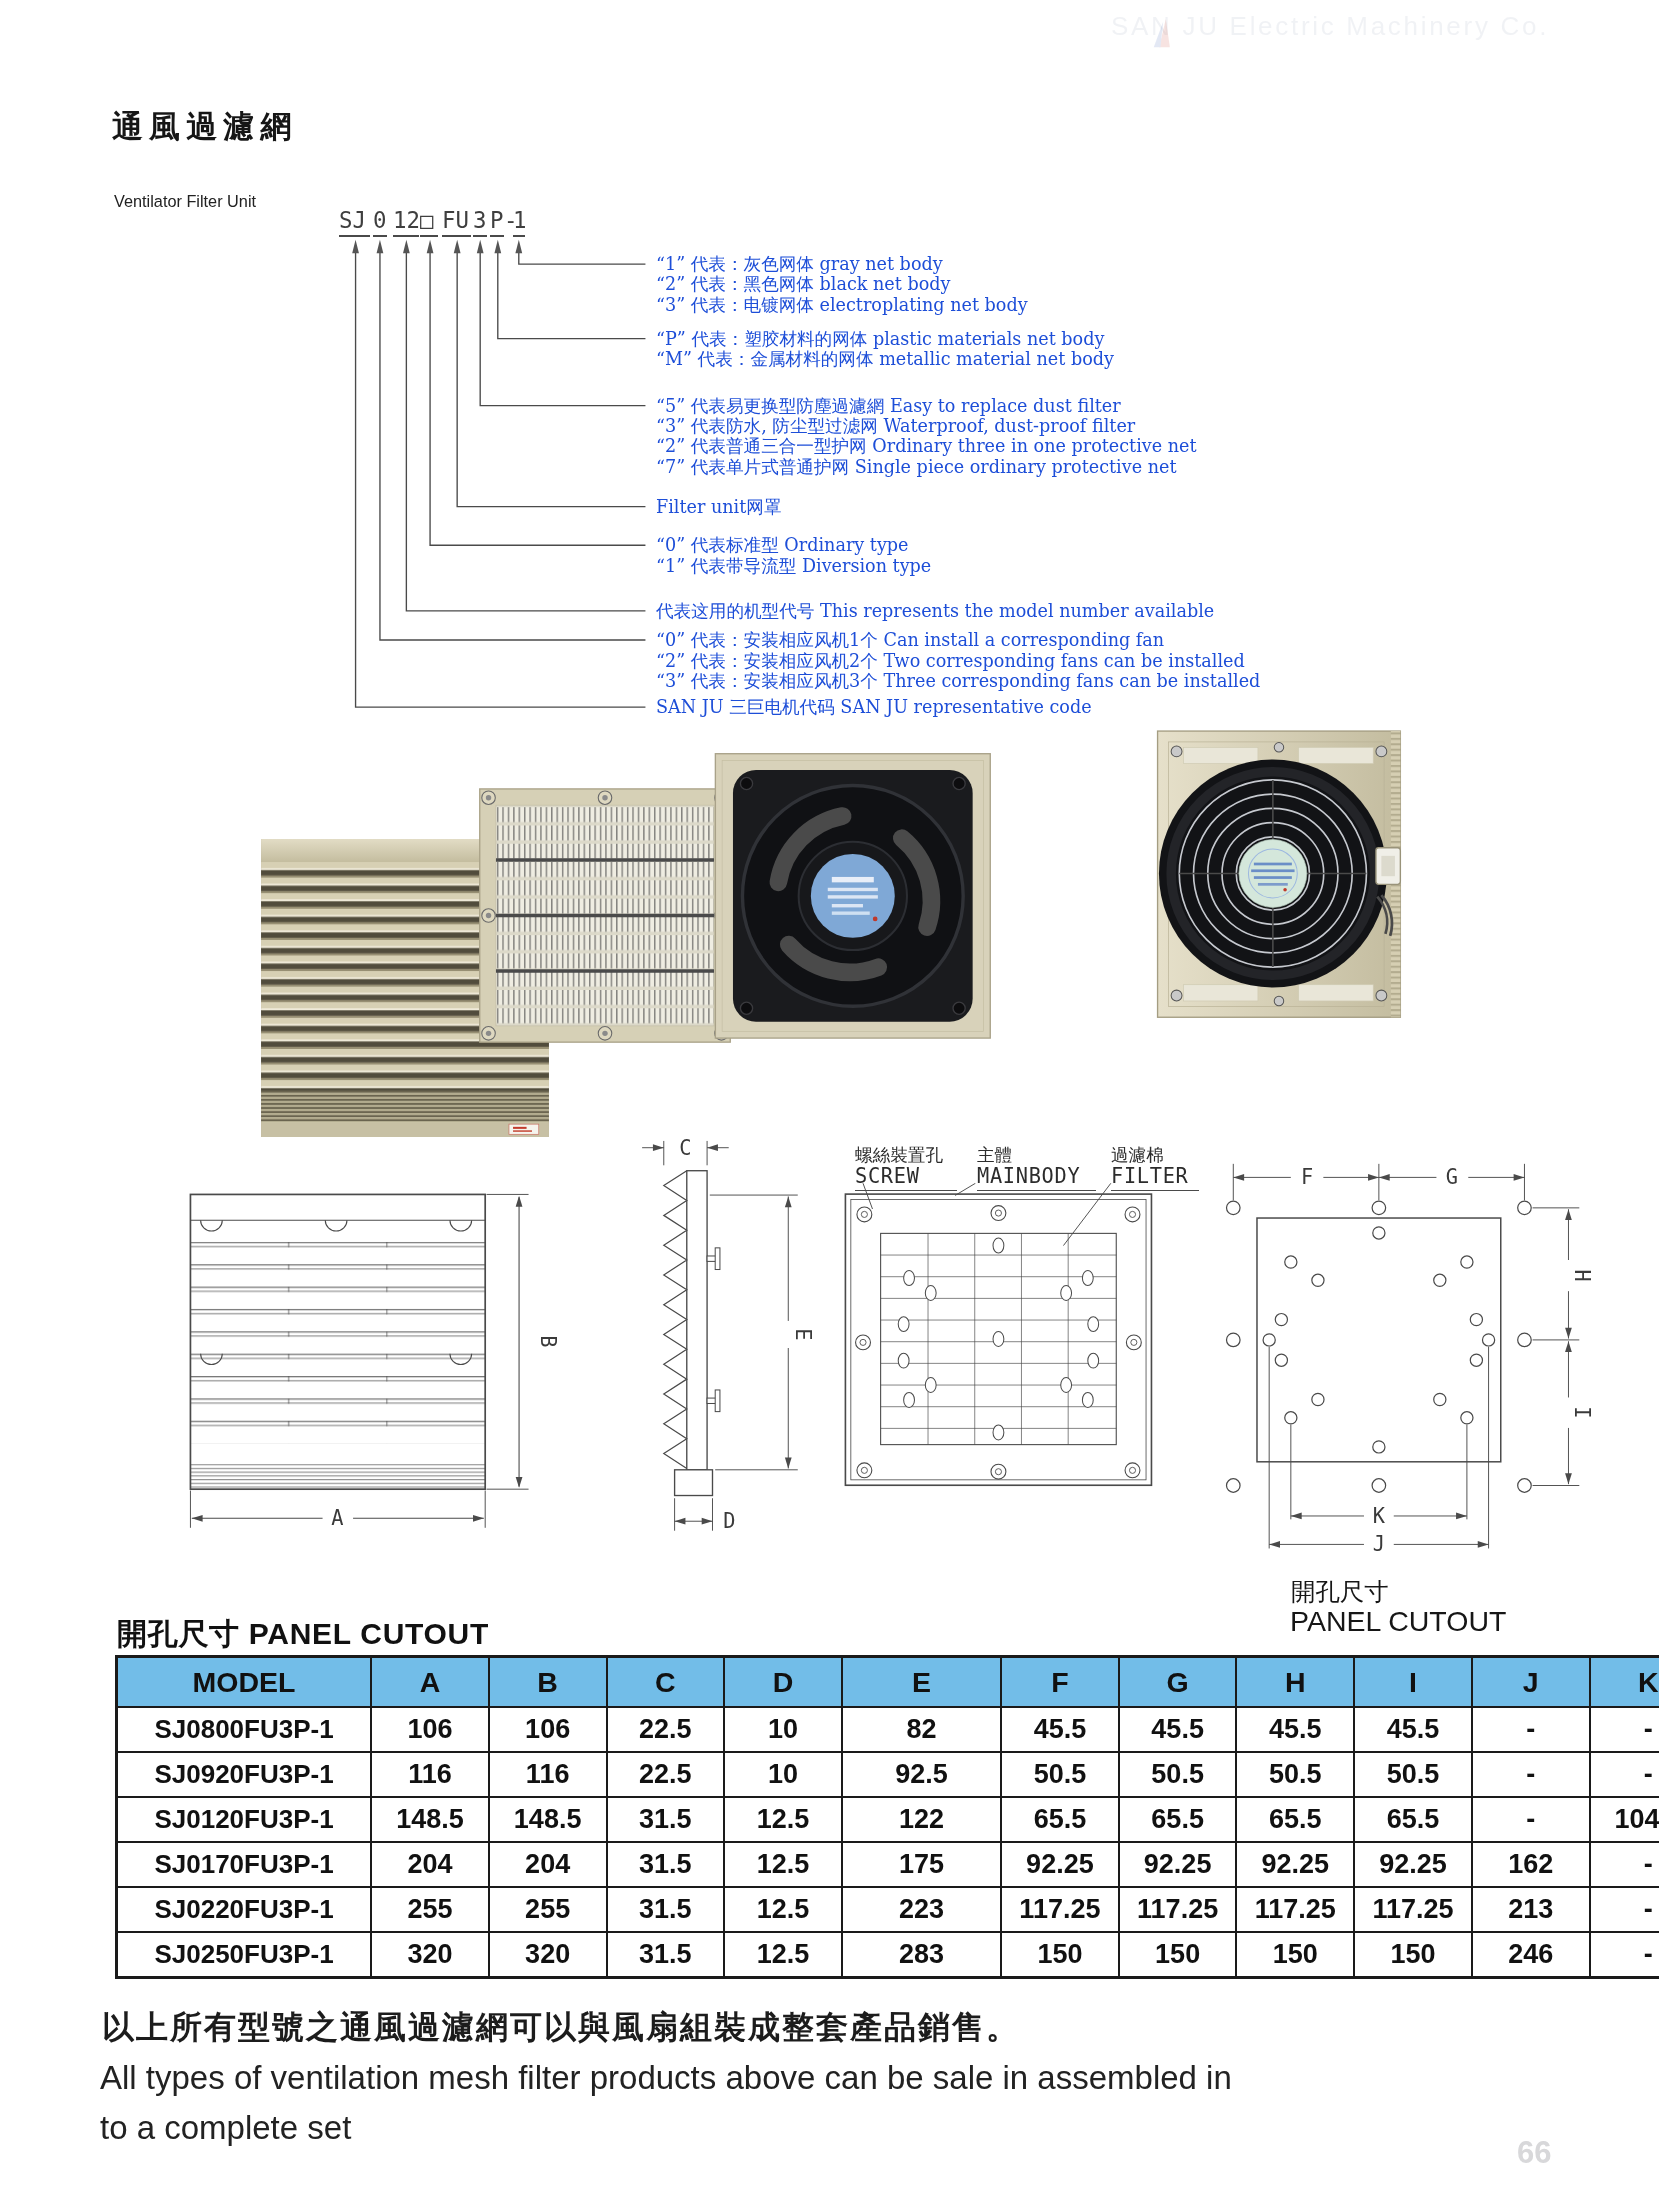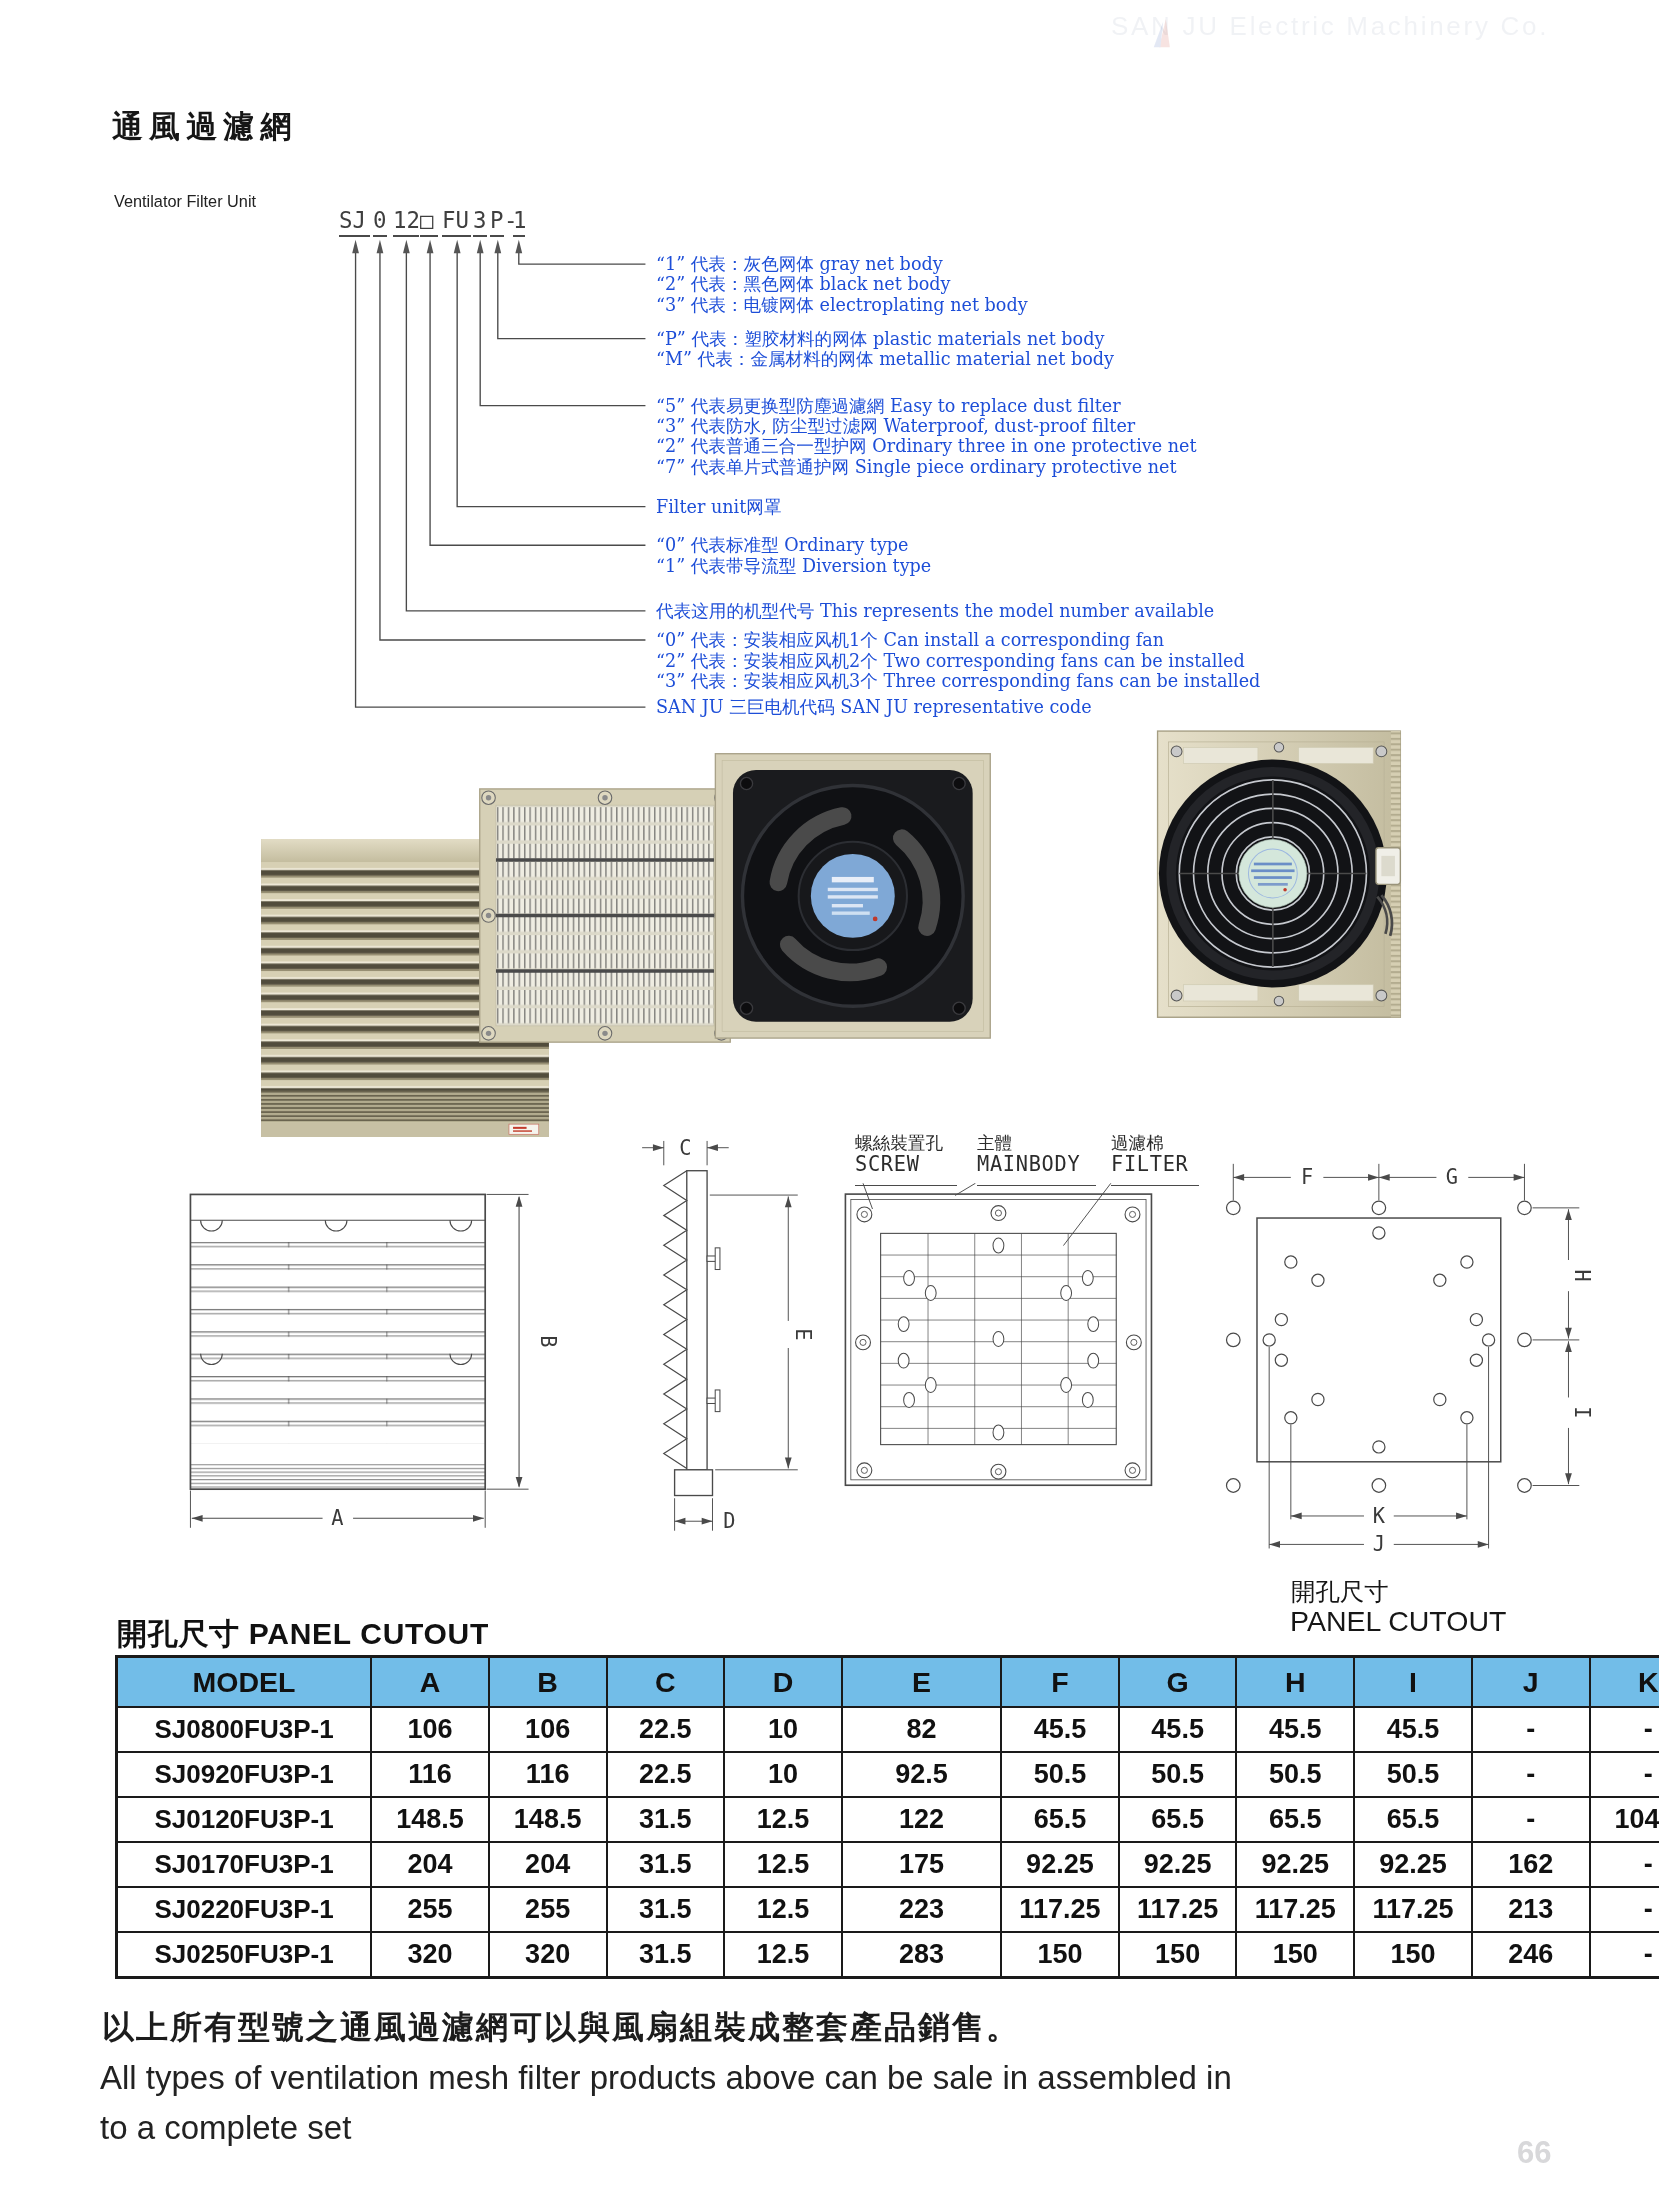--- a/index.html
+++ b/index.html
@@ -22,21 +22,21 @@
 
   
   .ann{position:absolute;left:656px;height:20.3px;line-height:20.3px;white-space:nowrap;
        font-family:"DejaVu Serif","Liberation Serif",serif;font-size:17.6px;color:#1d4ed8;}
 
   
   .dimtext{font-family:"DejaVu Sans Mono",monospace;font-size:30px;fill:#3a3a3a;}
   svg line,svg path,svg rect.ln,svg circle.ln,svg ellipse.ln{stroke:#4a4a4a;}
 
   
-  .lbl{position:absolute;border-bottom:1.4px solid #4a4a4a;padding-bottom:9px;color:#2c2c2c;}
+  .lbl{position:absolute;border-bottom:1.4px solid #4a4a4a;padding-bottom:2px;color:#2c2c2c;margin-top:12px;}
   .lbl .zh{display:block;font-family:"DejaVu Serif","Liberation Serif",serif;font-size:17.6px;line-height:20.3px;}
   .lbl .en{display:block;font-family:"DejaVu Sans Mono",monospace;font-size:20.3px;line-height:23px;letter-spacing:0.7px;}
 
   .cutout-cap-zh{position:absolute;left:1291px;top:1576px;font-size:24.4px;font-weight:500;color:#161616;}
   .cutout-cap-en{position:absolute;left:1290px;top:1605px;font-size:28.5px;font-weight:500;color:#161616;}
 
   
   .tbl-title{position:absolute;left:117px;top:1614px;font-size:30px;font-weight:600;color:#111;letter-spacing:0.7px;}
   table.cutout{position:absolute;left:115px;top:1655px;width:1594px;border-collapse:collapse;
                table-layout:fixed;text-align:center;color:#111;}

